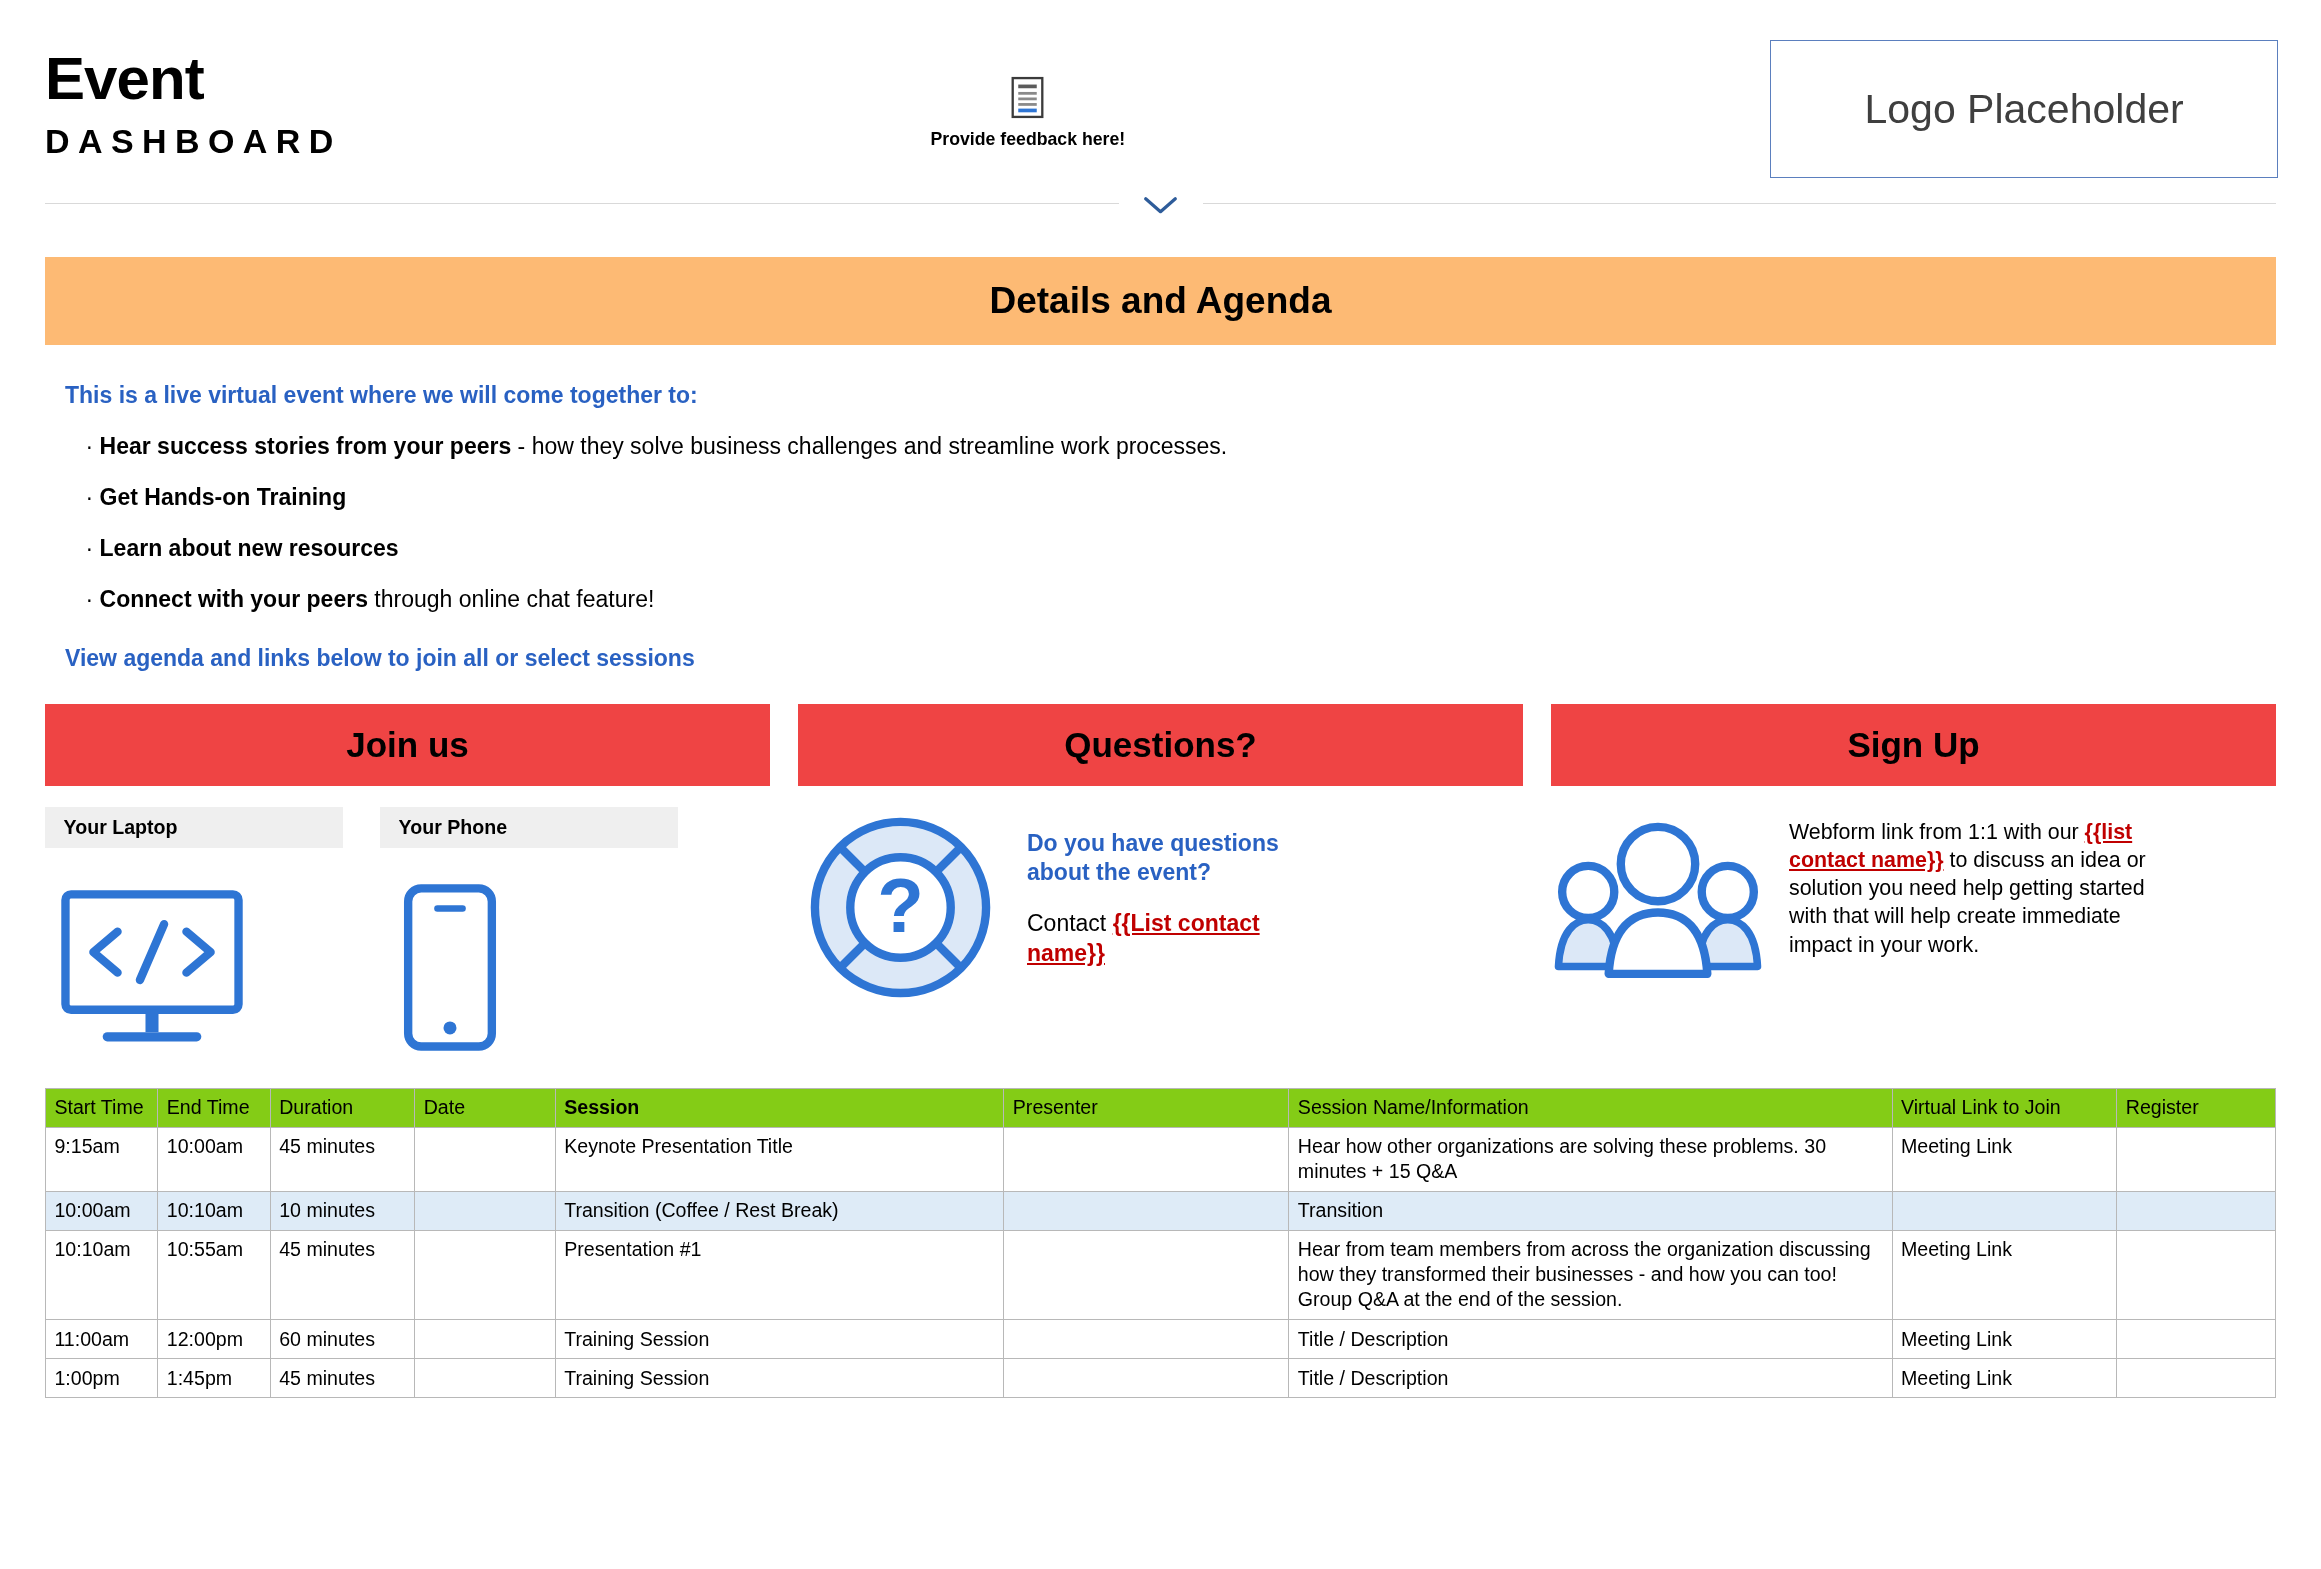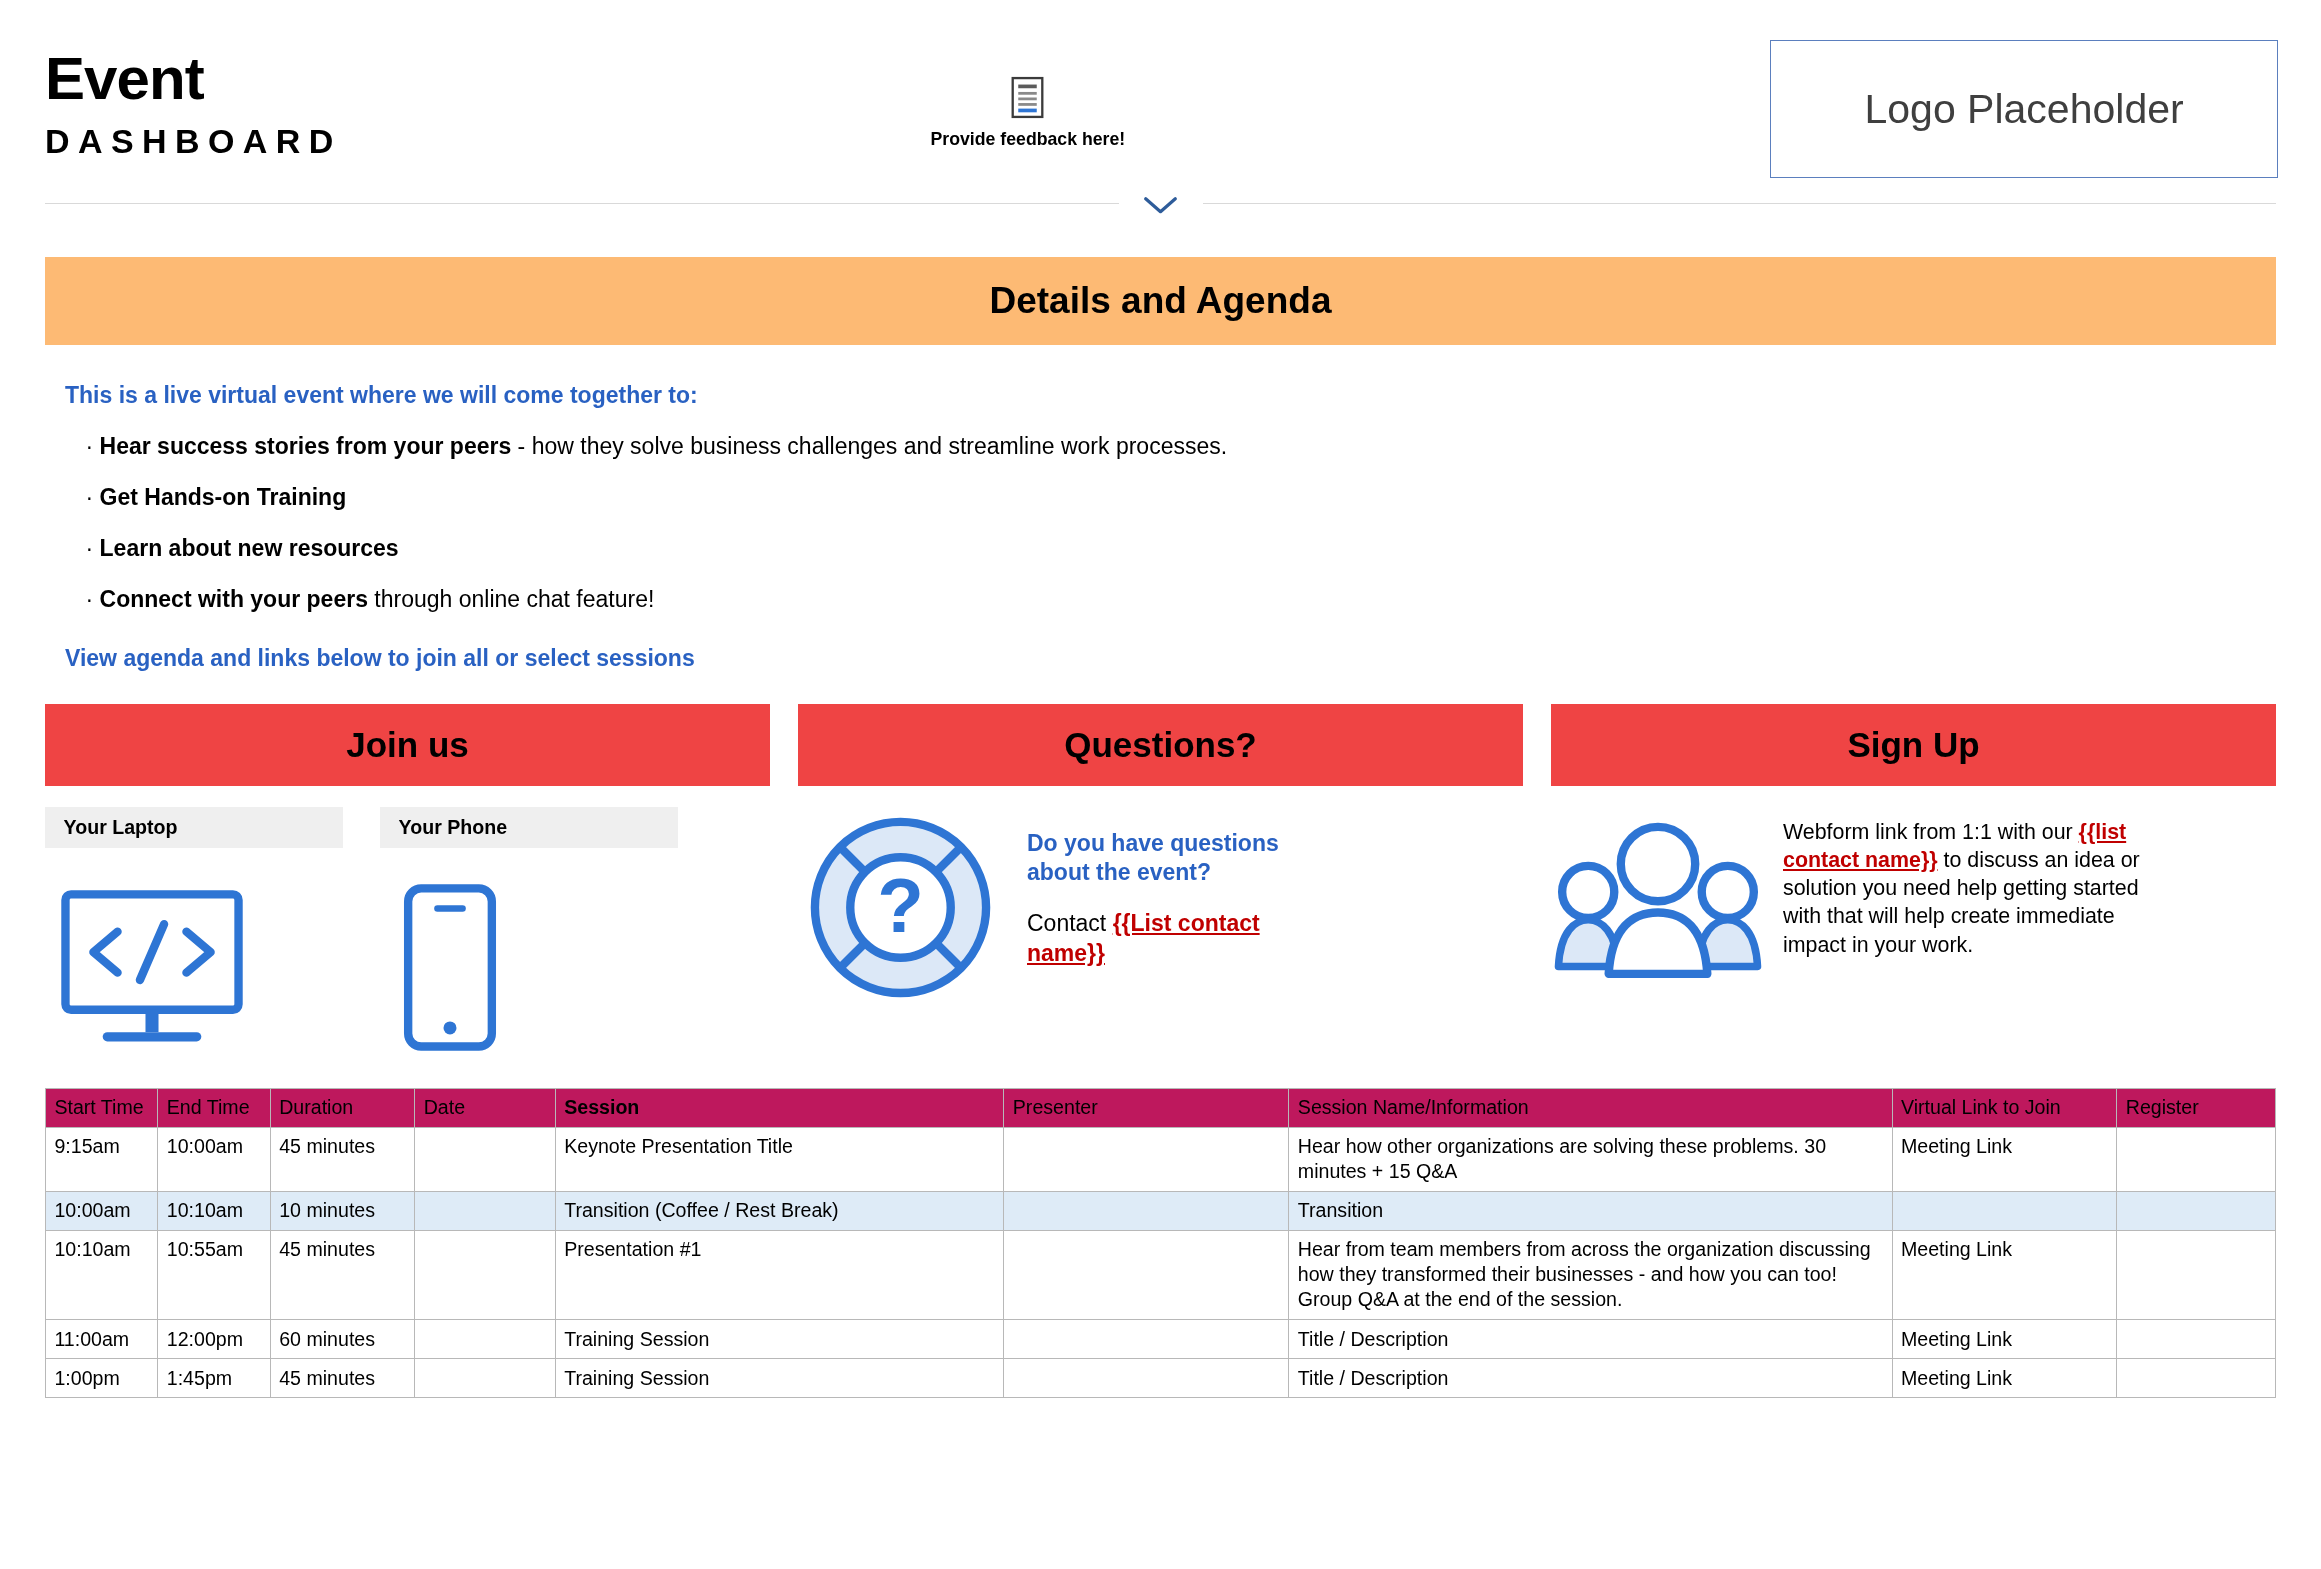--- a/index.html
+++ b/index.html
@@ -177,21 +177,21 @@
     margin-bottom: 22.4px;
     max-width: 308px;
   }
   .q-contact { font-size: 23px; color: #000; max-width: 308px; line-height: 1.3; }
   .token {
     color: #c00000;
     font-weight: bold;
     text-decoration: underline;
   }
 
-  .s-body { display: flex; align-items: flex-start; gap: 18px; padding-top: 24px; }
+  .s-body { display: flex; align-items: flex-start; gap: 24px; padding-top: 24px; }
   .s-text {
     font-size: 21.4px;
     line-height: 1.32;
     color: #000;
     max-width: 382px;
     padding-top: 7.5px;
   }
 
   
   table.agenda {
@@ -203,21 +203,21 @@
     table-layout: fixed;
   }
   table.agenda th, table.agenda td {
     border: 0.9px solid #b8b8b8;
     padding: 6.5px 8.4px;
     vertical-align: top;
     text-align: left;
     line-height: 1.28;
   }
   table.agenda thead th {
-    background: #be185d;
+    background: #84cc16;
     font-weight: normal;
     white-space: nowrap;
   }
   table.agenda thead th.session-col { font-weight: bold; }
   tr.alt td { background: #deebf7; }
   td.c { text-align: center; }
   .col-start { width: 112px; }
   .col-end { width: 112px; }
   .col-dur { width: 144px; }
   .col-date { width: 140px; }

